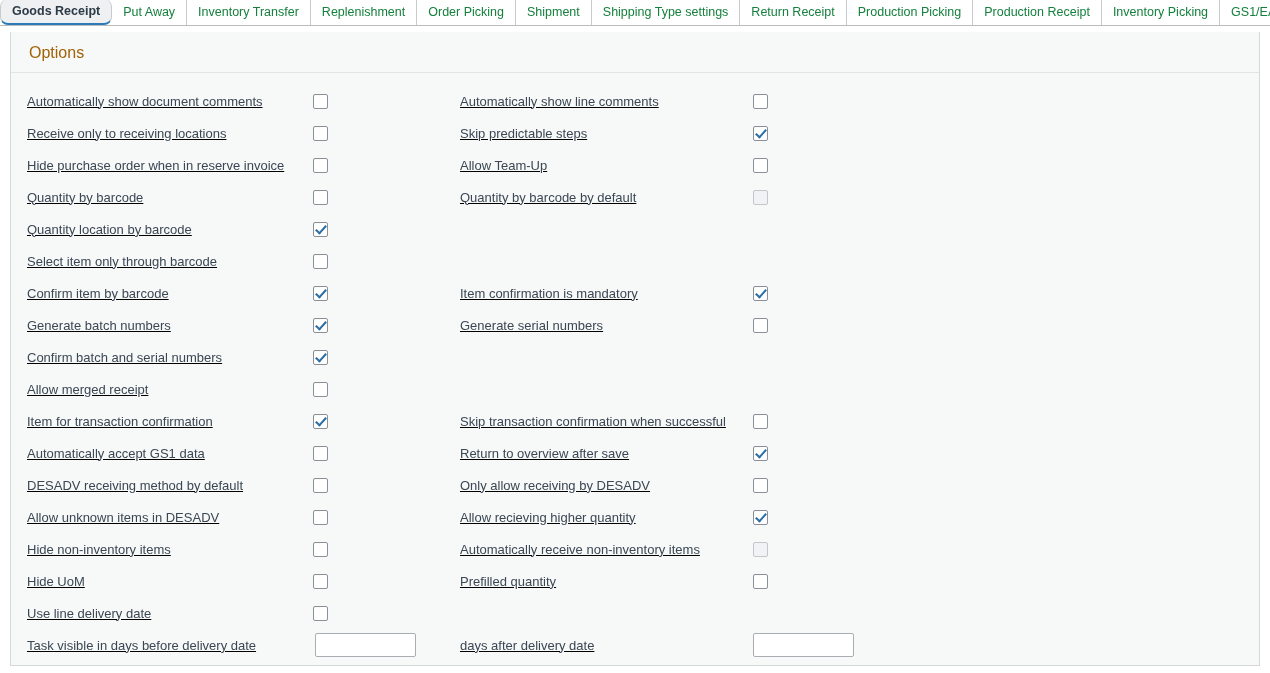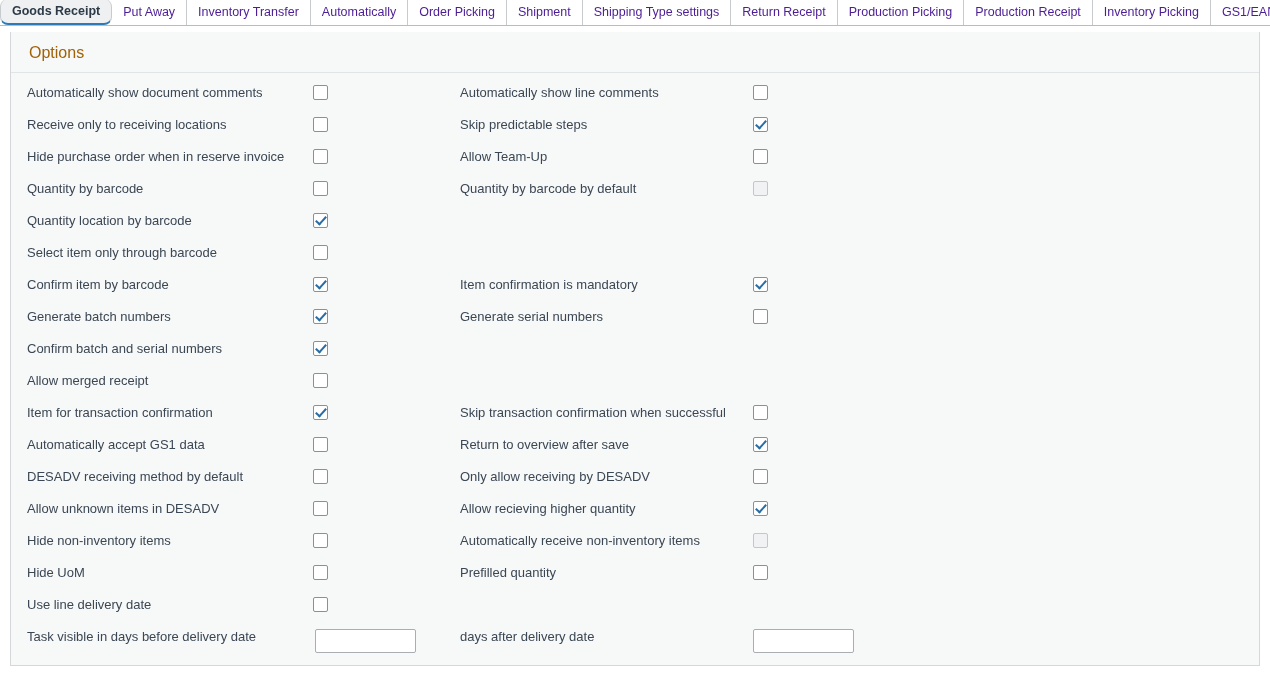--- a/index.html
+++ b/index.html
@@ -24,21 +24,21 @@
     height: 26px;
     background: #ffffff;
     border-bottom: 1px solid #b9bcbe;
     padding-left: 0;
   }
   .tab {
     height: 25px;
     line-height: 24px;
     padding: 0 11px;
     font-size: 12.5px;
-    color: #4c1d95;
+    color: #15803d;
     background: #ffffff;
     border-right: 1px solid #c8cbcd;
     white-space: nowrap;
     cursor: default;
   }
   .tab:first-child { border-left: 1px solid #c8cbcd; }
   .tab.active {
     background: #eef0f1;
     font-weight: bold;
     color: #2c3a47;
@@ -73,22 +73,23 @@
   }
 
   .row {
     position: relative;
     height: 32px;
   }
 
   .field {
     position: absolute;
     display: flex;
-    align-items: flex-start;
+    align-items: center;
     height: 32px;
+    text-decoration: underline;
   }
   .field.col-left  { left: 16px;  }
   .field.col-right { left: 449px; }
 
   .lbl {
     font-size: 13px;
     color: #3b4754;
     white-space: nowrap;
   }
   .field.col-left .lbl  { width: 286px; }
@@ -139,21 +140,21 @@
 </style>
 </head>
 <body>
 
 <div id="app">
 
   <div class="tabbar">
       <div class="tab active">Goods Receipt</div>
       <div class="tab">Put Away</div>
       <div class="tab">Inventory Transfer</div>
-      <div class="tab">Automatically</div>
+      <div class="tab">Replenishment</div>
       <div class="tab">Order Picking</div>
       <div class="tab">Shipment</div>
       <div class="tab">Shipping Type settings</div>
       <div class="tab">Return Receipt</div>
       <div class="tab">Production Picking</div>
       <div class="tab">Production Receipt</div>
       <div class="tab">Inventory Picking</div>
       <div class="tab">GS1/EAN128</div>
     </div>
 

